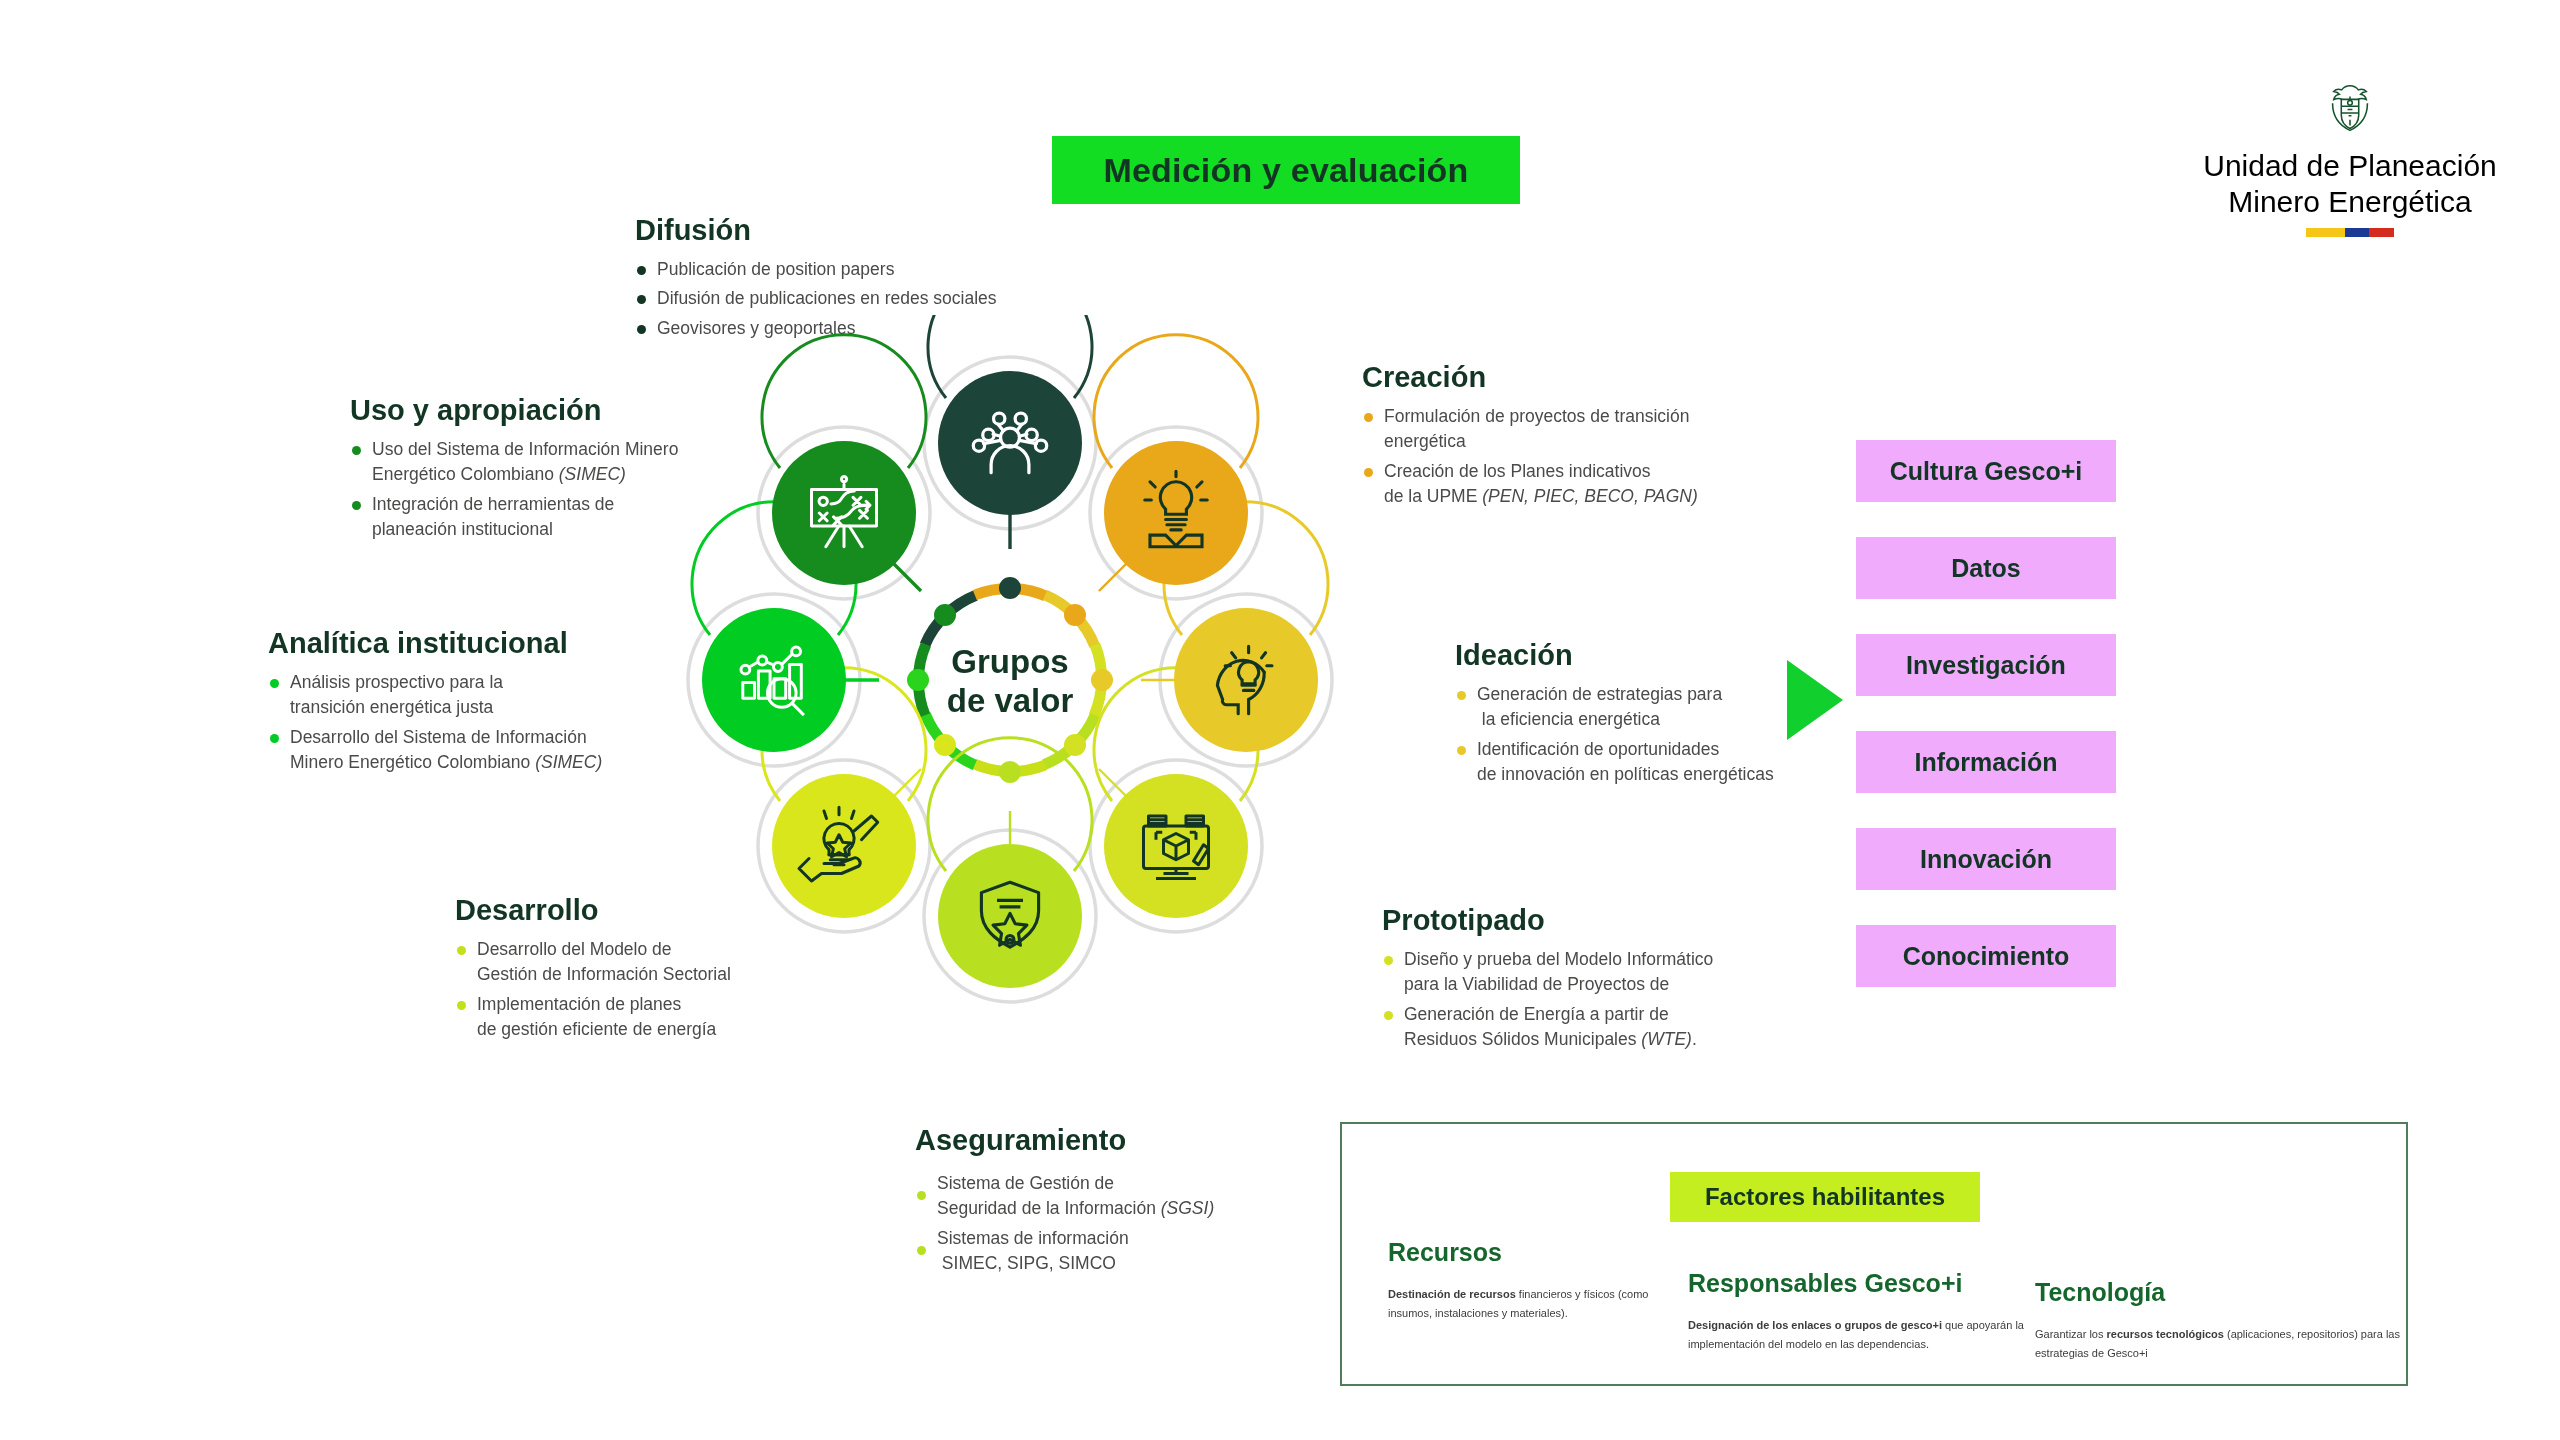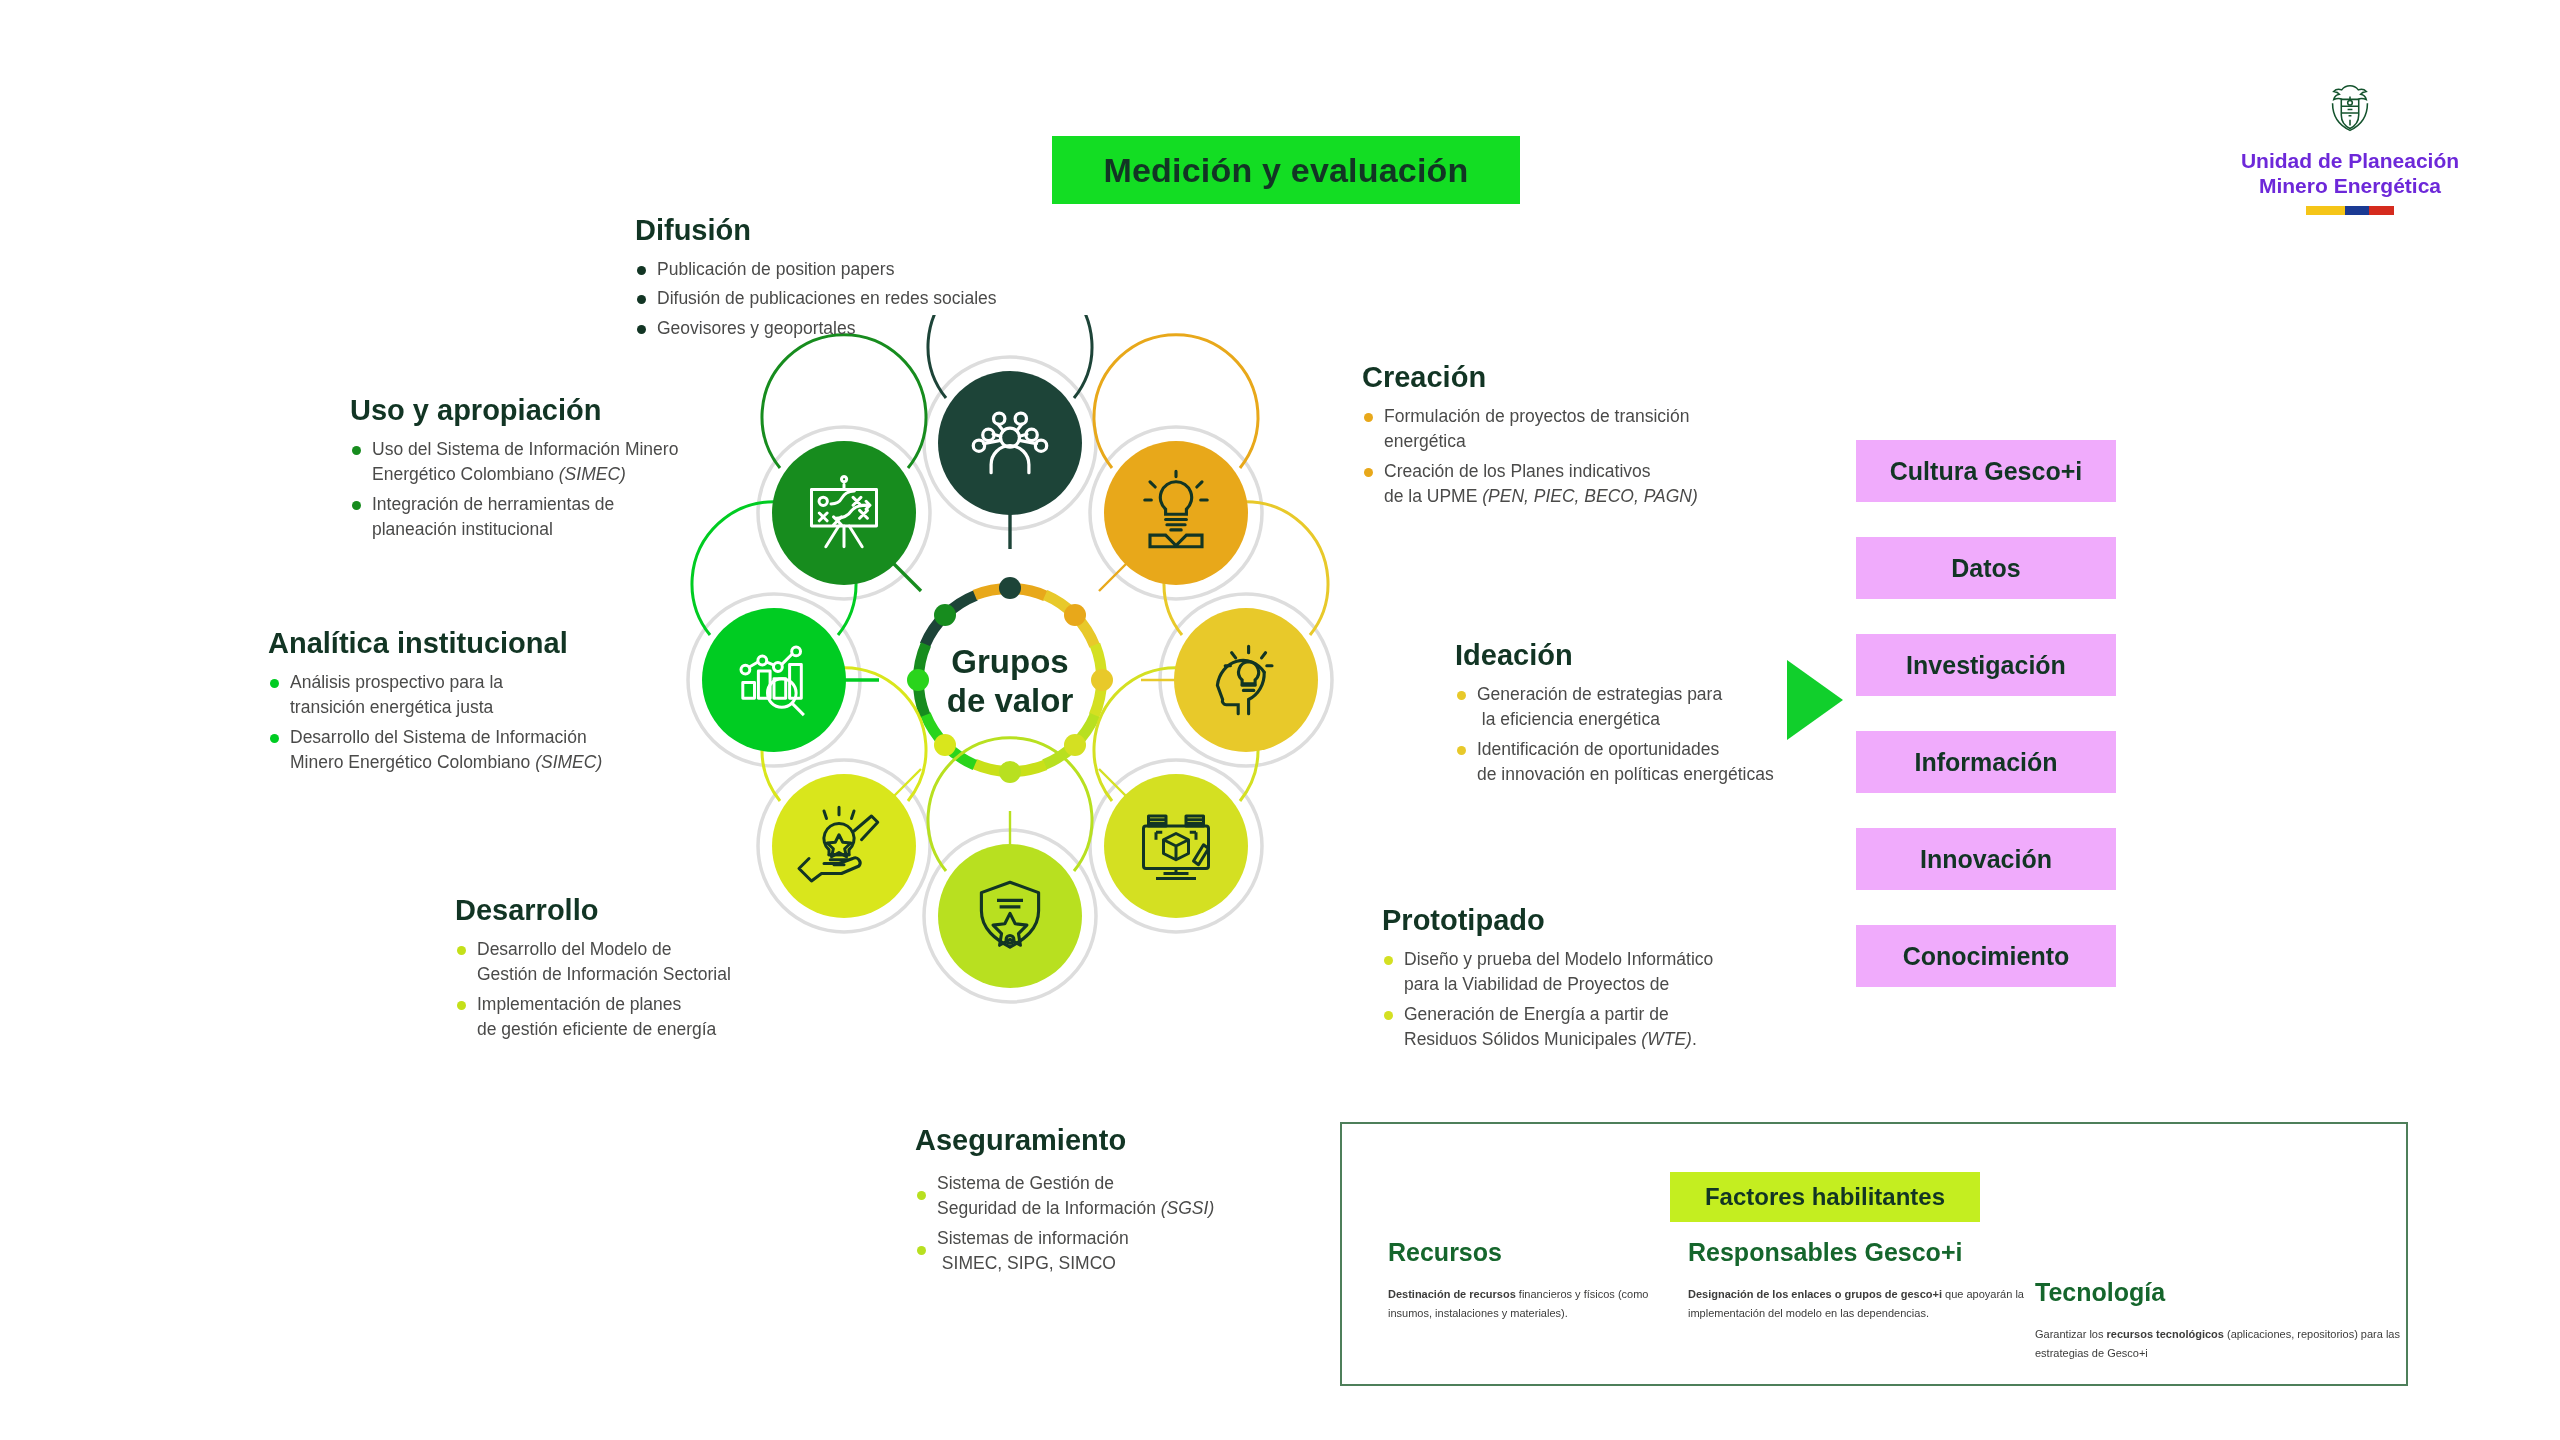--- a/index.html
+++ b/index.html
@@ -16,21 +16,21 @@
     position:absolute;left:1052px;top:136px;width:468px;height:68px;
     background:#13dd23;display:flex;align-items:center;justify-content:center;
   }
   #title-banner .t{
     font-size:34px;font-weight:bold;color:#123524;letter-spacing:.2px;
   }
 
   
   #logo{position:absolute;left:2180px;top:80px;width:340px;text-align:center;}
   #logo .crest{width:62px;height:62px;margin:0 auto 6px;display:block;}
-  #logo .l1,#logo .l2{font-size:21px;font-weight:bold;color:#6d28d9;line-height:1.2;}
+  #logo .l1,#logo .l2{font-size:30px;font-weight:normal;color:#000000;line-height:1.2;}
   #logo .flag{margin:8px auto 0;width:88px;height:9px;display:flex;}
   #logo .flag i{display:block;height:100%;}
   #logo .flag .y{flex:0 0 44%;background:#f5c518;}
   #logo .flag .b{flex:0 0 28%;background:#1b3a93;}
   #logo .flag .r{flex:0 0 28%;background:#d52b1e;}
 
   
   .block{position:absolute;}
   .block h3{
     margin:0 0 10px 0;font-size:29px;font-weight:bold;color:#123524;
@@ -68,21 +68,21 @@
   #factors-badge{
     position:absolute;left:1670px;top:1172px;width:310px;height:50px;
     background:#c4ee20;display:flex;align-items:center;justify-content:center;
   }
   #factors-badge span{font-size:24px;font-weight:bold;color:#123524;}
   .fcol{position:absolute;top:1238px;}
   .fcol h4{margin:0 0 18px 0;font-size:25px;font-weight:bold;color:#15662c;}
   .fcol p{margin:0;font-size:11px;line-height:1.75;color:#3c3c3b;}
   .fcol p b{font-weight:bold;}
   #fcol-0{left:1388px;width:300px;}
-  #fcol-1{left:1688px;width:340px;}
+  #fcol-1{left:1688px;width:340px;margin-top:31px;}
   #fcol-2{left:2035px;width:380px;margin-top:40px;}
 
   
   #wheel{position:absolute;left:650px;top:315px;width:720px;height:740px;}
   #wheel svg{display:block;}
   .center-label{
     position:absolute;left:0;top:0;width:720px;height:740px;
     display:flex;align-items:center;justify-content:center;
     pointer-events:none;
   }

